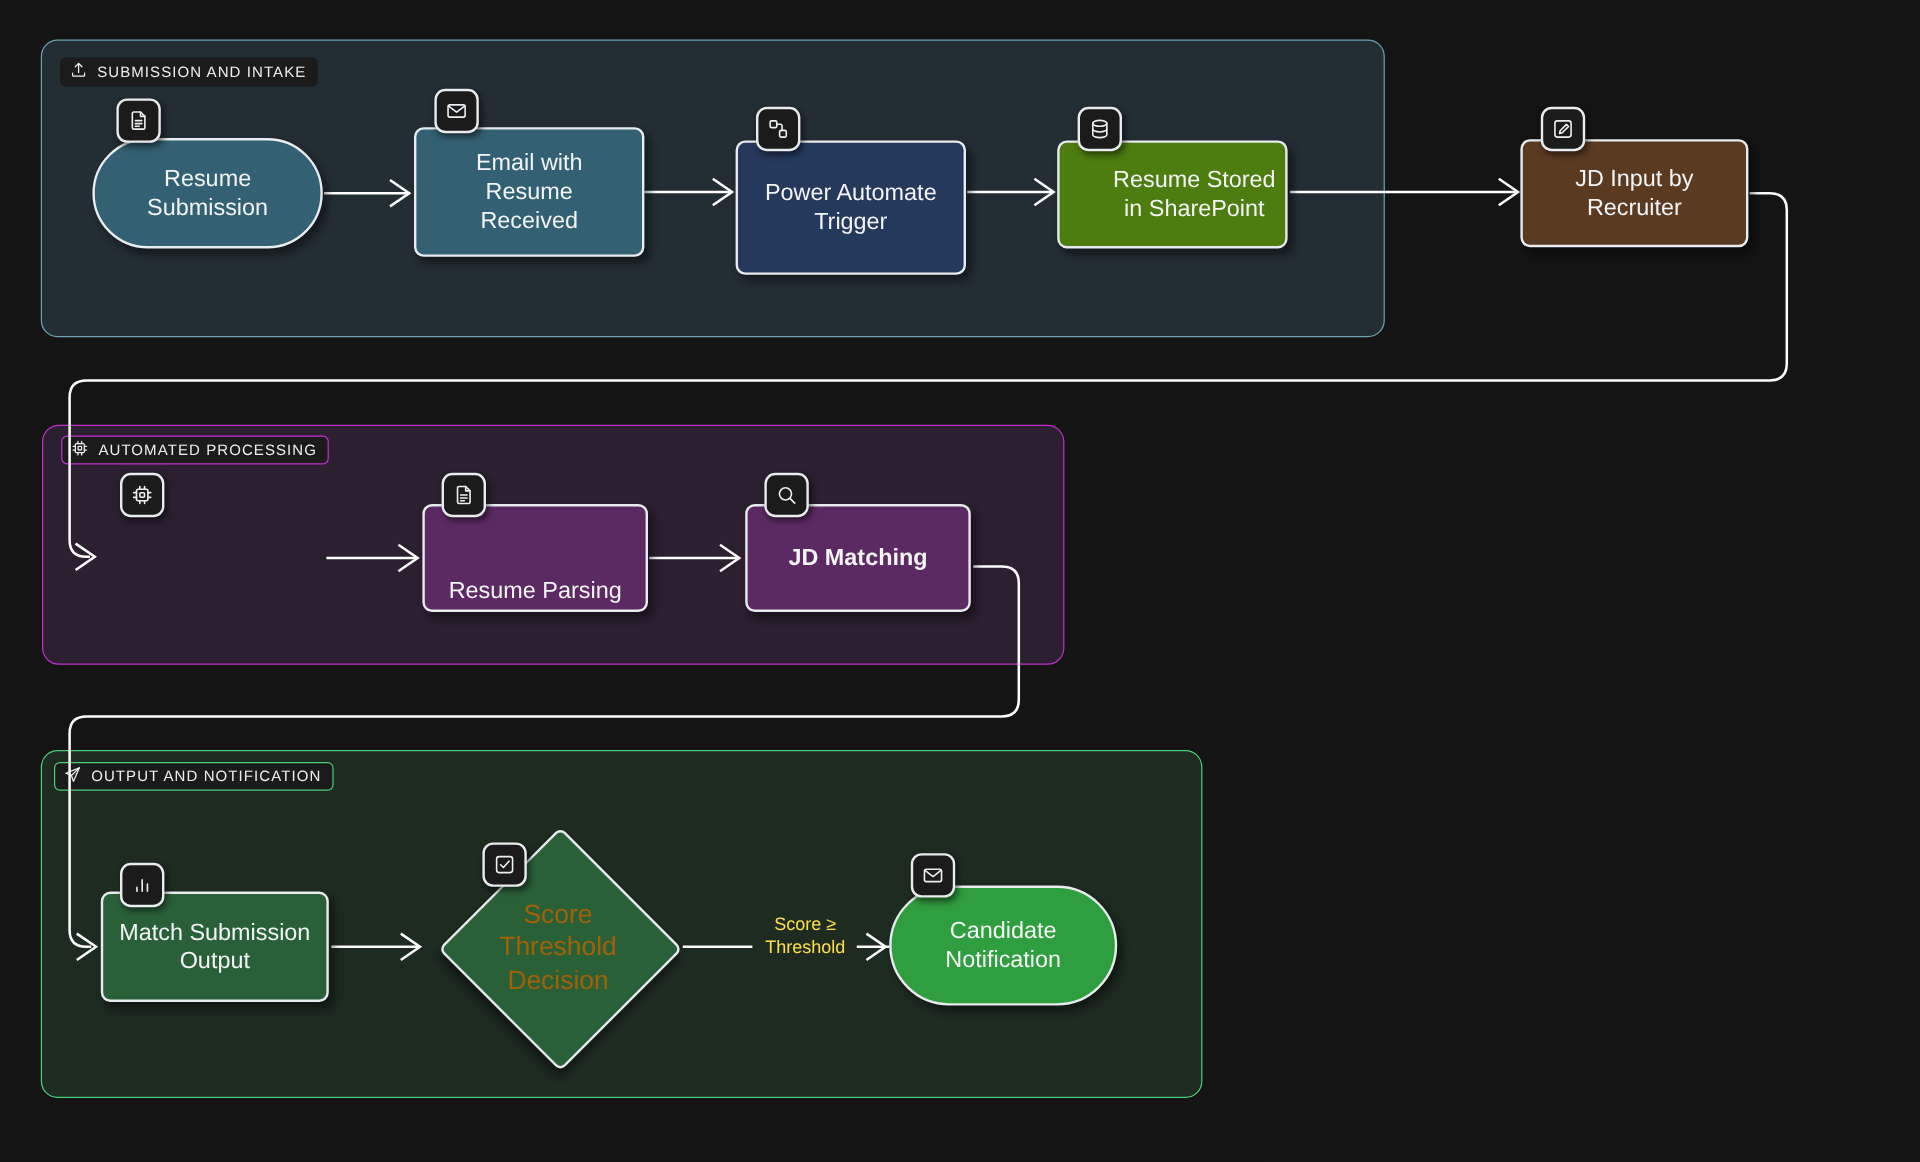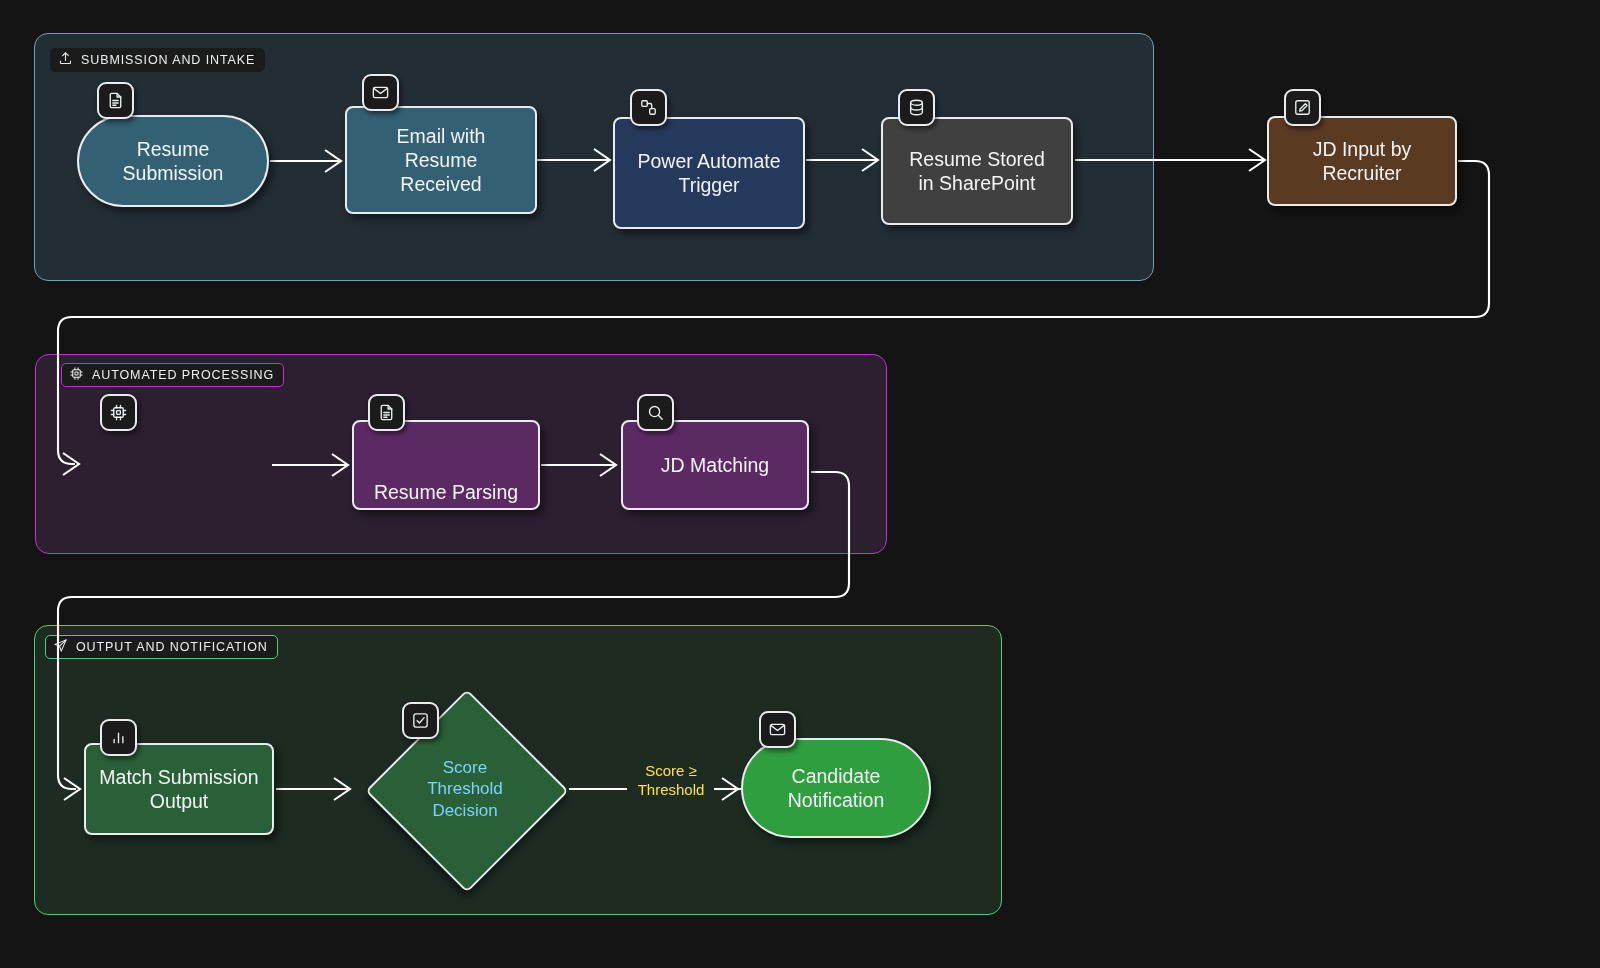--- a/index.html
+++ b/index.html
@@ -20,41 +20,41 @@
      background:#2b1f30;border:1.5px solid #c32fd0;}
   .group.output{left:34px;top:625px;width:968px;height:290px;
      background:#1d2b21;border:1.5px solid #4ad07a;}
 
   .group-label{position:absolute;display:flex;align-items:center;gap:8px;
      background:#1b1b1b;border-radius:5px;padding:4px 9px 4px 7px;
      font-size:12.5px;letter-spacing:.9px;color:#eceff1;white-space:nowrap;
      box-sizing:border-box;height:24px;}
   .group.submission > .group-label{left:15px;top:14px;border:1px solid #1b1b1b;}
   .group.recruiter  > .group-label{left:10px;top:13px;border:1px solid #d79a3c;}
-  .group.processing > .group-label{left:25px;top:8px;border:1px solid #c32fd0;justify-content:flex-end;}
+  .group.processing > .group-label{left:15px;top:8px;border:1px solid #c32fd0;justify-content:flex-end;}
   .group.output     > .group-label{left:10px;top:9px;border:1px solid #4ad07a;}
   .group-label svg{width:15px;height:15px;flex:0 0 15px;stroke:#eceff1;fill:none;
      stroke-width:1.7;stroke-linecap:round;stroke-linejoin:round;}
 
   
   .node{position:absolute;box-sizing:border-box;display:flex;align-items:center;
         justify-content:center;text-align:center;color:#f2f4f5;
         border:2px solid #e9ecee;border-radius:8px;
         box-shadow:4px 5px 7px rgba(0,0,0,.45);
         font-size:19.5px;line-height:1.24;padding:4px 8px;}
   .node.pill{border-radius:62px;}
 
   
   .diamond-wrap{position:absolute;}
   .diamond-wrap .dsq{position:absolute;left:50%;top:50%;
       width:140px;height:140px;margin-left:-70px;margin-top:-70px;
       transform:rotate(45deg);border:2px solid #e9ecee;border-radius:6px;
       box-shadow:4px 5px 7px rgba(0,0,0,.45);}
   .diamond-wrap .dlabel{position:absolute;inset:0;display:flex;align-items:center;
-      justify-content:center;text-align:center;color:#7dd3fc;font-size:17px;
+      justify-content:center;text-align:center;color:#a16207;font-size:22px;
       line-height:1.24;pointer-events:none;}
 
   
   .nicon{position:absolute;width:33px;height:33px;border:2px solid #e9ecee;
      border-radius:9px;background:#1b1b1b;display:flex;align-items:center;
      justify-content:center;box-shadow:2px 3px 5px rgba(0,0,0,.5);z-index:4;}
   .nicon svg{width:19px;height:19px;stroke:#eceff1;fill:none;stroke-width:1.7;
      stroke-linecap:round;stroke-linejoin:round;}
 
   
@@ -170,21 +170,21 @@
 Trigger</span>
   </div>
   <div class="nicon" style="left:630px;top:89px;">
     <svg viewBox="0 0 24 24">
         <rect x="3.5" y="3.5" width="7" height="7" rx="1.4"></rect>
         <rect x="13.5" y="13.5" width="7" height="7" rx="1.4"></rect>
         <path d="M10.5 7h3.6a2 2 0 0 1 2 2v4.5"></path>
       </svg>
   </div>
 
-  <div class="node" style="left:881px;top:117px;width:192px;height:108px;background:#404040;">
+  <div class="node" style="left:881px;top:117px;width:192px;height:90px;background:#4d7c0f;justify-content:flex-end;">
     <span style="white-space:pre-line">Resume Stored
 in SharePoint</span>
   </div>
   <div class="nicon" style="left:898px;top:89px;">
     <svg viewBox="0 0 24 24">
         <ellipse cx="12" cy="6" rx="7.4" ry="3.1"></ellipse>
         <path d="M4.6 6v12c0 1.7 3.3 3.1 7.4 3.1s7.4-1.4 7.4-3.1V6"></path>
         <path d="M4.6 12c0 1.7 3.3 3.1 7.4 3.1s7.4-1.4 7.4-3.1"></path>
       </svg>
   </div>
@@ -212,21 +212,21 @@
     <span style="white-space:pre-line">Resume Parsing</span>
   </div>
   <div class="nicon" style="left:368px;top:394px;">
     <svg viewBox="0 0 24 24">
         <path d="M14 3H7a1.6 1.6 0 0 0-1.6 1.6v14.8A1.6 1.6 0 0 0 7 21h10a1.6 1.6 0 0 0 1.6-1.6V7.6z"></path>
         <path d="M14 3v4.6h4.6"></path>
         <path d="M8.6 12h6.8M8.6 15.2h6.8M8.6 18h4"></path>
       </svg>
   </div>
 
-  <div class="node" style="left:621px;top:420px;width:188px;height:90px;background:#5c2a63;">
+  <div class="node" style="left:621px;top:420px;width:188px;height:90px;background:#5c2a63;font-weight:bold;">
     <span style="white-space:pre-line">JD Matching</span>
   </div>
   <div class="nicon" style="left:637px;top:394px;">
     <svg viewBox="0 0 24 24">
         <circle cx="10.8" cy="10.8" r="6.4"></circle>
         <path d="M15.6 15.6 20.5 20.5"></path>
       </svg>
   </div>
 
   <div class="node" style="left:84px;top:743px;width:190px;height:92px;background:#2a6038;">

